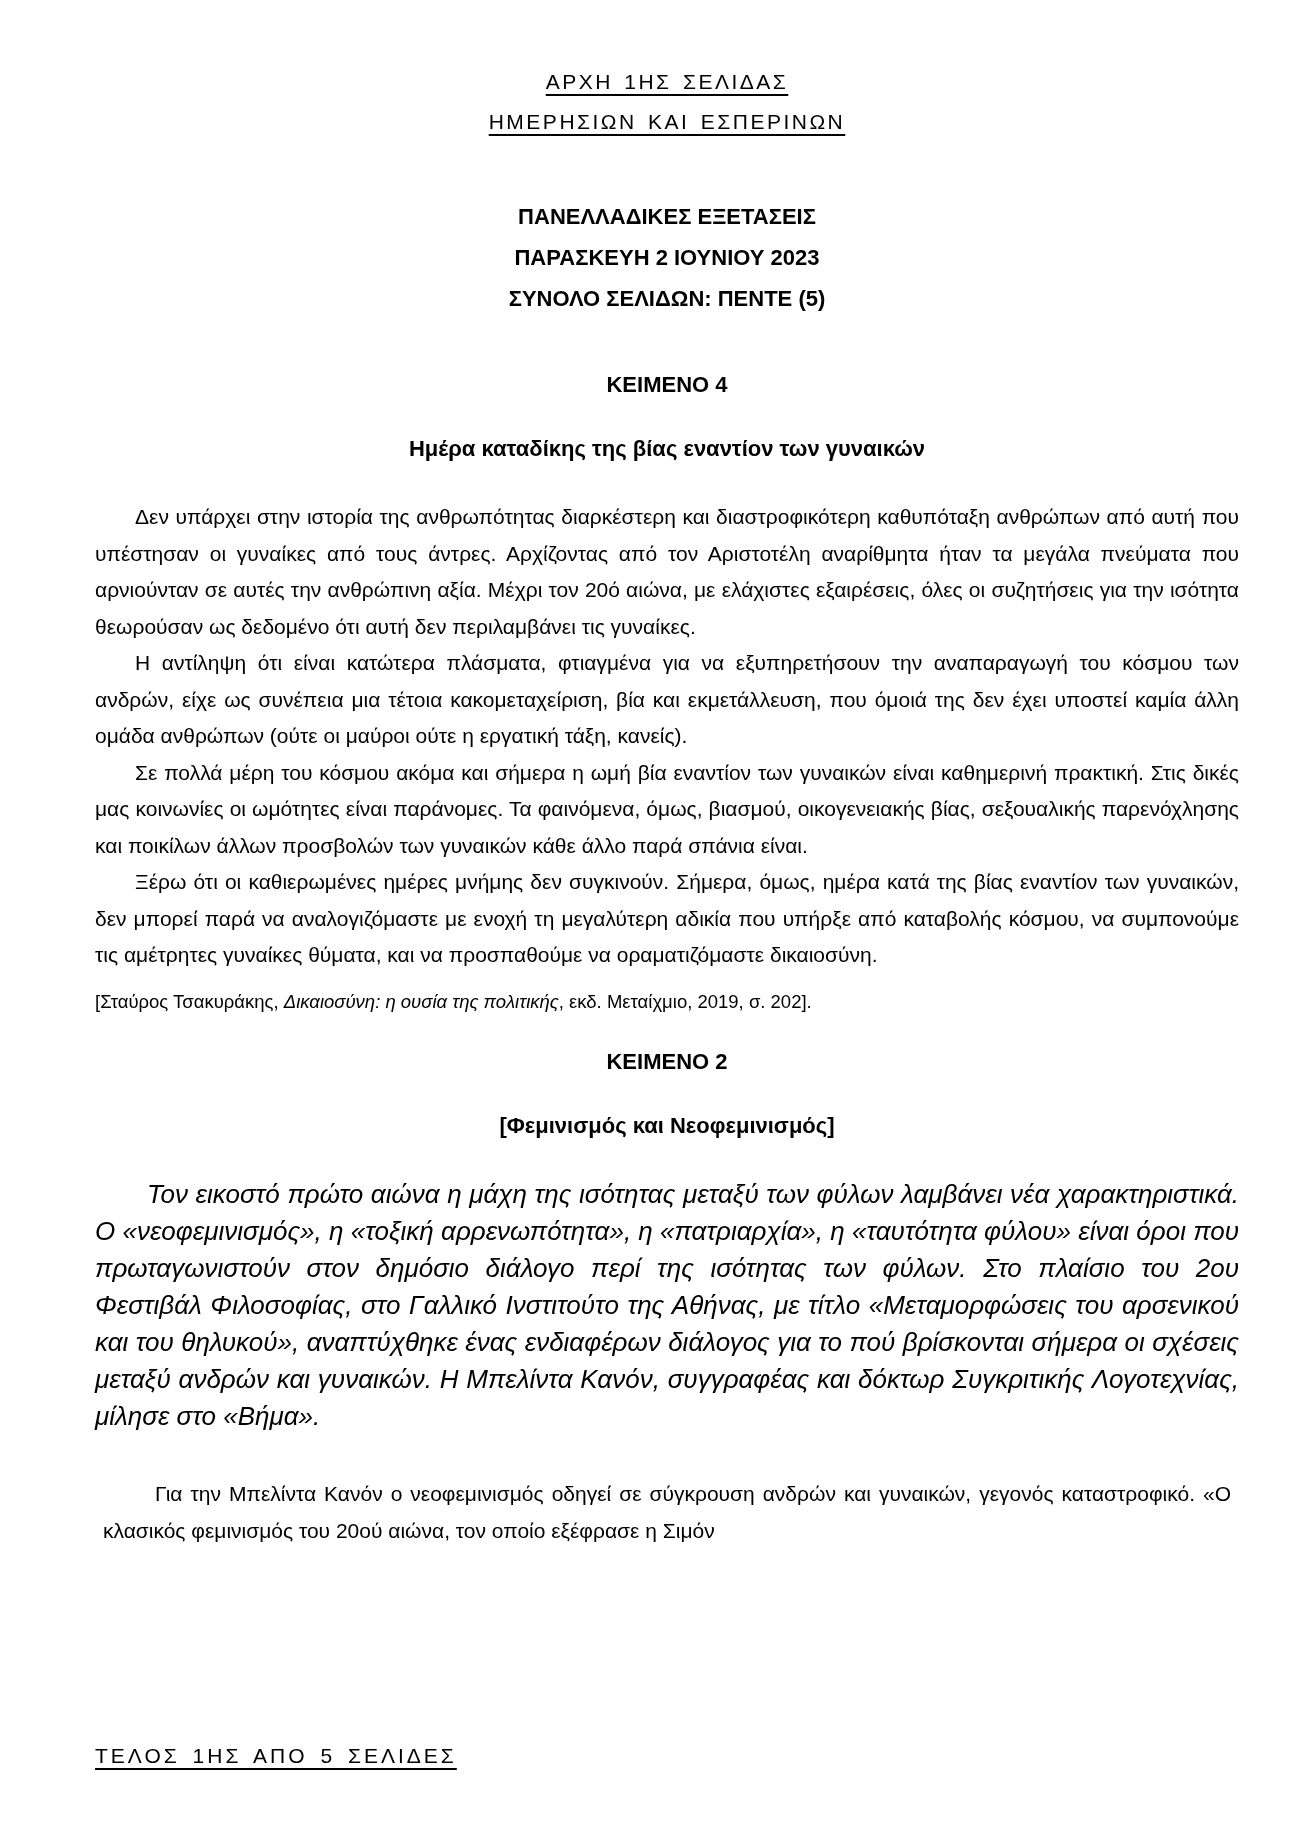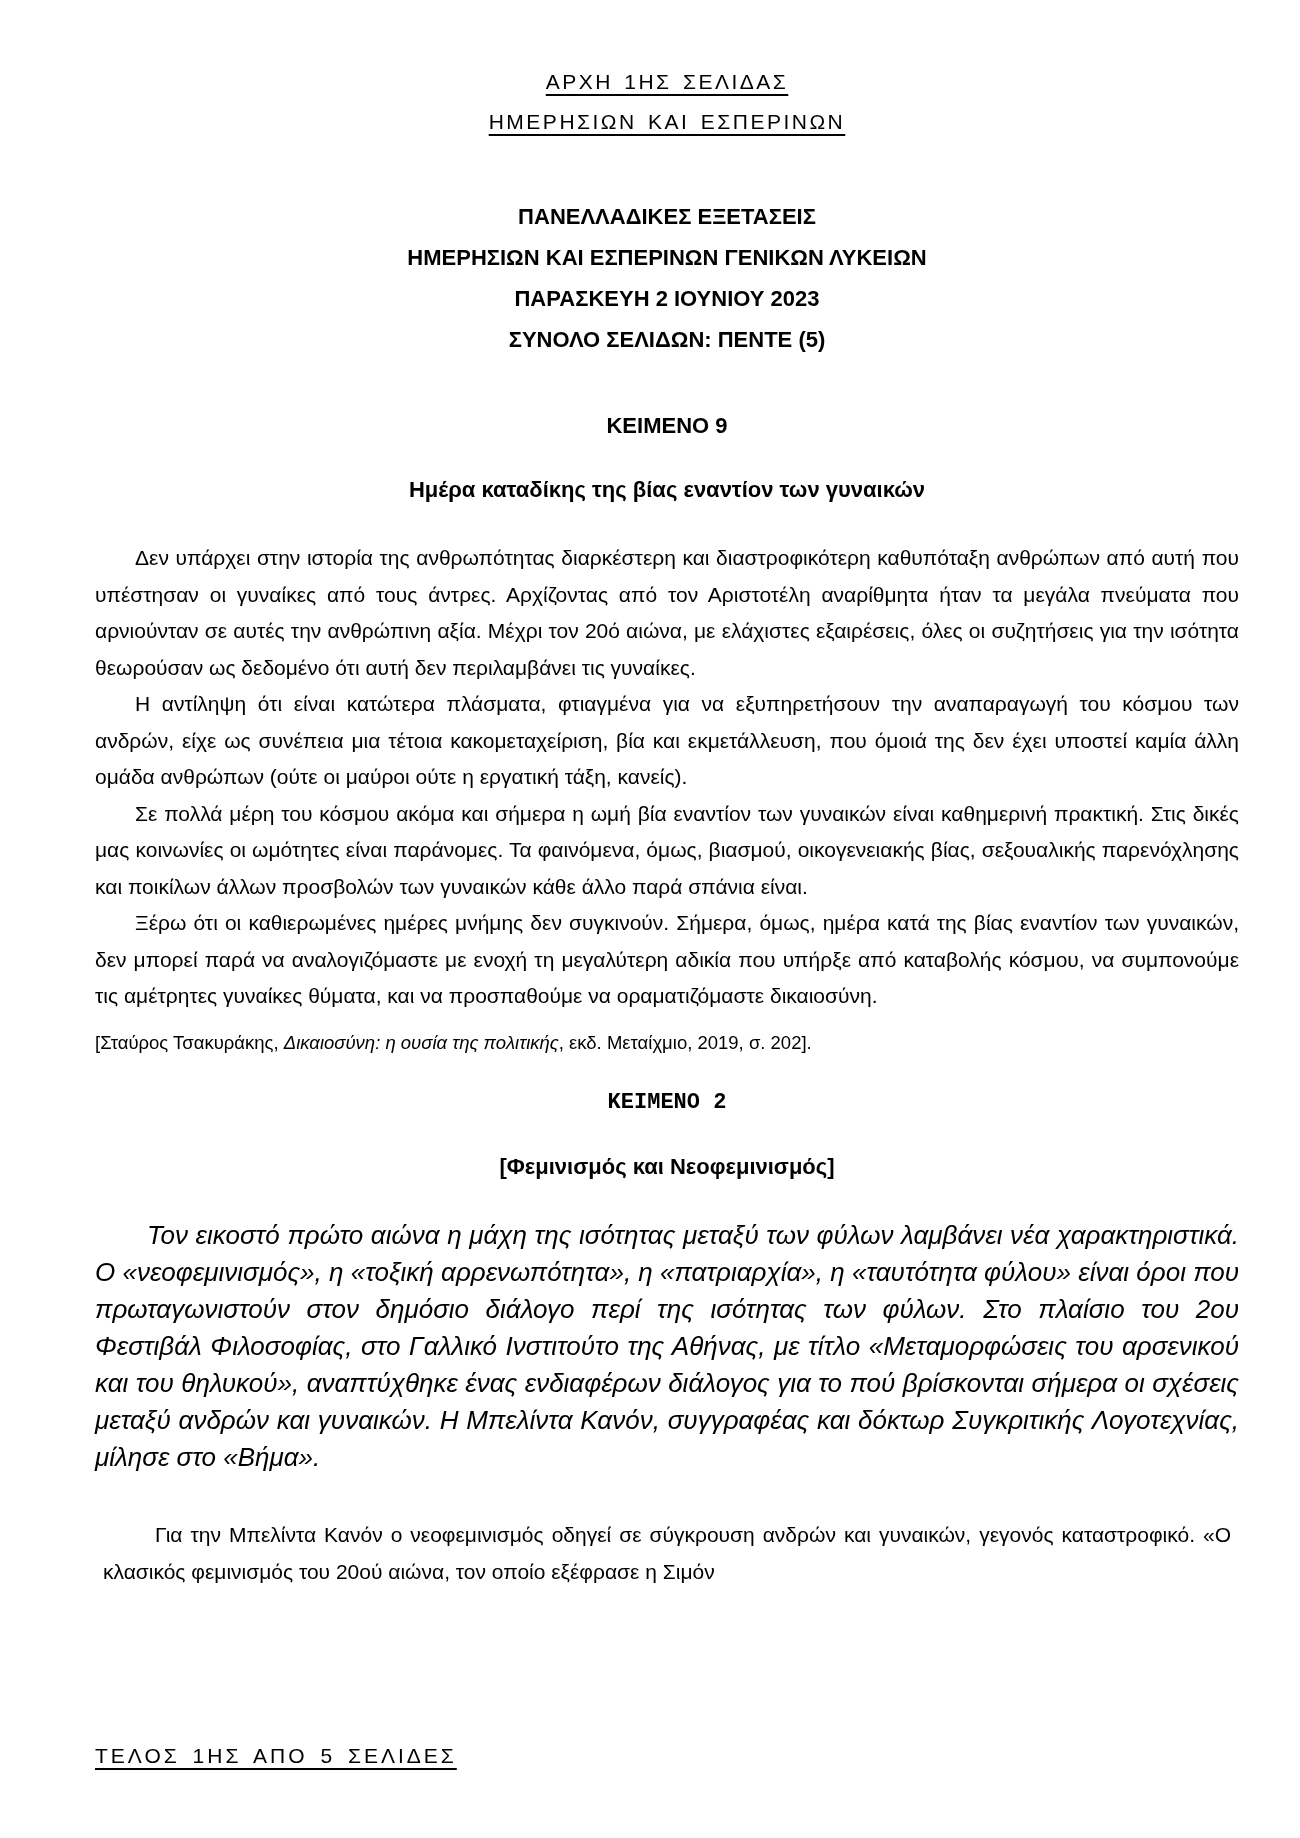--- a/index.html
+++ b/index.html
@@ -99,41 +99,40 @@
 
 <div class="page">
 
   <div class="page-header">
     <div><span class="u">ΑΡΧΗ 1ΗΣ ΣΕΛΙΔΑΣ</span></div>
     <div><span class="u">ΗΜΕΡΗΣΙΩΝ ΚΑΙ ΕΣΠΕΡΙΝΩΝ</span></div>
   </div>
 
   <div class="title-block">
     <div>ΠΑΝΕΛΛΑΔΙΚΕΣ ΕΞΕΤΑΣΕΙΣ</div>
-    <div>ΗΜΕΡΗΣΙΩΝ ΚΑΙ ΕΣΠΕΡΙΝΩΝ ΓΕΝΙΚΩΝ ΛΥΚΕΙΩΝ</div>
     <div>ΠΑΡΑΣΚΕΥΗ 2 ΙΟΥΝΙΟΥ 2023</div>
     <div>ΣΥΝΟΛΟ ΣΕΛΙΔΩΝ: ΠΕΝΤΕ (5)</div>
   </div>
 
-  <div class="section-heading">ΚΕΙΜΕΝΟ 9</div>
+  <div class="section-heading">ΚΕΙΜΕΝΟ 4</div>
 
   <div class="section-subtitle">Ημέρα καταδίκης της βίας εναντίον των γυναικών</div>
 
   <div class="body-text">
     <p>Δεν υπάρχει στην ιστορία της ανθρωπότητας διαρκέστερη και διαστροφικότερη καθυπόταξη ανθρώπων από αυτή που υπέστησαν οι γυναίκες από τους άντρες. Αρχίζοντας από τον Αριστοτέλη αναρίθμητα ήταν τα μεγάλα πνεύματα που αρνιούνταν σε αυτές την ανθρώπινη αξία. Μέχρι τον 20ό αιώνα, με ελάχιστες εξαιρέσεις, όλες οι συζητήσεις για την ισότητα θεωρούσαν ως δεδομένο ότι αυτή δεν περιλαμβάνει τις γυναίκες.</p>
     <p>Η αντίληψη ότι είναι κατώτερα πλάσματα, φτιαγμένα για να εξυπηρετήσουν την αναπαραγωγή του κόσμου των ανδρών, είχε ως συνέπεια μια τέτοια κακομεταχείριση, βία και εκμετάλλευση, που όμοιά της δεν έχει υποστεί καμία άλλη ομάδα ανθρώπων (ούτε οι μαύροι ούτε η εργατική τάξη, κανείς).</p>
     <p>Σε πολλά μέρη του κόσμου ακόμα και σήμερα η ωμή βία εναντίον των γυναικών είναι καθημερινή πρακτική. Στις δικές μας κοινωνίες οι ωμότητες είναι παράνομες. Τα φαινόμενα, όμως, βιασμού, οικογενειακής βίας, σεξουαλικής παρενόχλησης και ποικίλων άλλων προσβολών των γυναικών κάθε άλλο παρά σπάνια είναι.</p>
     <p>Ξέρω ότι οι καθιερωμένες ημέρες μνήμης δεν συγκινούν. Σήμερα, όμως, ημέρα κατά της βίας εναντίον των γυναικών, δεν μπορεί παρά να αναλογιζόμαστε με ενοχή τη μεγαλύτερη αδικία που υπήρξε από καταβολής κόσμου, να συμπονούμε τις αμέτρητες γυναίκες θύματα, και να προσπαθούμε να οραματιζόμαστε δικαιοσύνη.</p>
   </div>
 
   <div class="citation">
     <span>[Σταύρος Τσακυράκης, </span><span class="it">Δικαιοσύνη: η ουσία της πολιτικής</span><span>, εκδ. Μεταίχμιο, 2019, σ. 202].</span>
   </div>
 
-  <div class="section-heading" style="margin-top:36px;font-family:Liberation Mono, monospace;">ΚΕΙΜΕΝΟ 2</div>
+  <div class="section-heading" style="margin-top:36px;">ΚΕΙΜΕΝΟ 2</div>
 
   <div class="section-subtitle">[Φεμινισμός και Νεοφεμινισμός]</div>
 
   <div class="intro-italic">
     <p>Τον εικοστό πρώτο αιώνα η μάχη της ισότητας μεταξύ των φύλων λαμβάνει νέα χαρακτηριστικά. Ο «νεοφεμινισμός», η «τοξική αρρενωπότητα», η «πατριαρχία», η «ταυτότητα φύλου» είναι όροι που πρωταγωνιστούν στον δημόσιο διάλογο περί της ισότητας των φύλων. Στο πλαίσιο του 2ου Φεστιβάλ Φιλοσοφίας, στο Γαλλικό Ινστιτούτο της Αθήνας, με τίτλο «Μεταμορφώσεις του αρσενικού και του θηλυκού», αναπτύχθηκε ένας ενδιαφέρων διάλογος για το πού βρίσκονται σήμερα οι σχέσεις μεταξύ ανδρών και γυναικών. Η Μπελίντα Κανόν, συγγραφέας και δόκτωρ Συγκριτικής Λογοτεχνίας, μίλησε στο «Βήμα».</p>
   </div>
 
   <div class="text2-body">
     <p>Για την Μπελίντα Κανόν ο νεοφεμινισμός οδηγεί σε σύγκρουση ανδρών και γυναικών, γεγονός καταστροφικό. «Ο κλασικός φεμινισμός του 20ού αιώνα, τον οποίο εξέφρασε η Σιμόν</p>
   </div>

